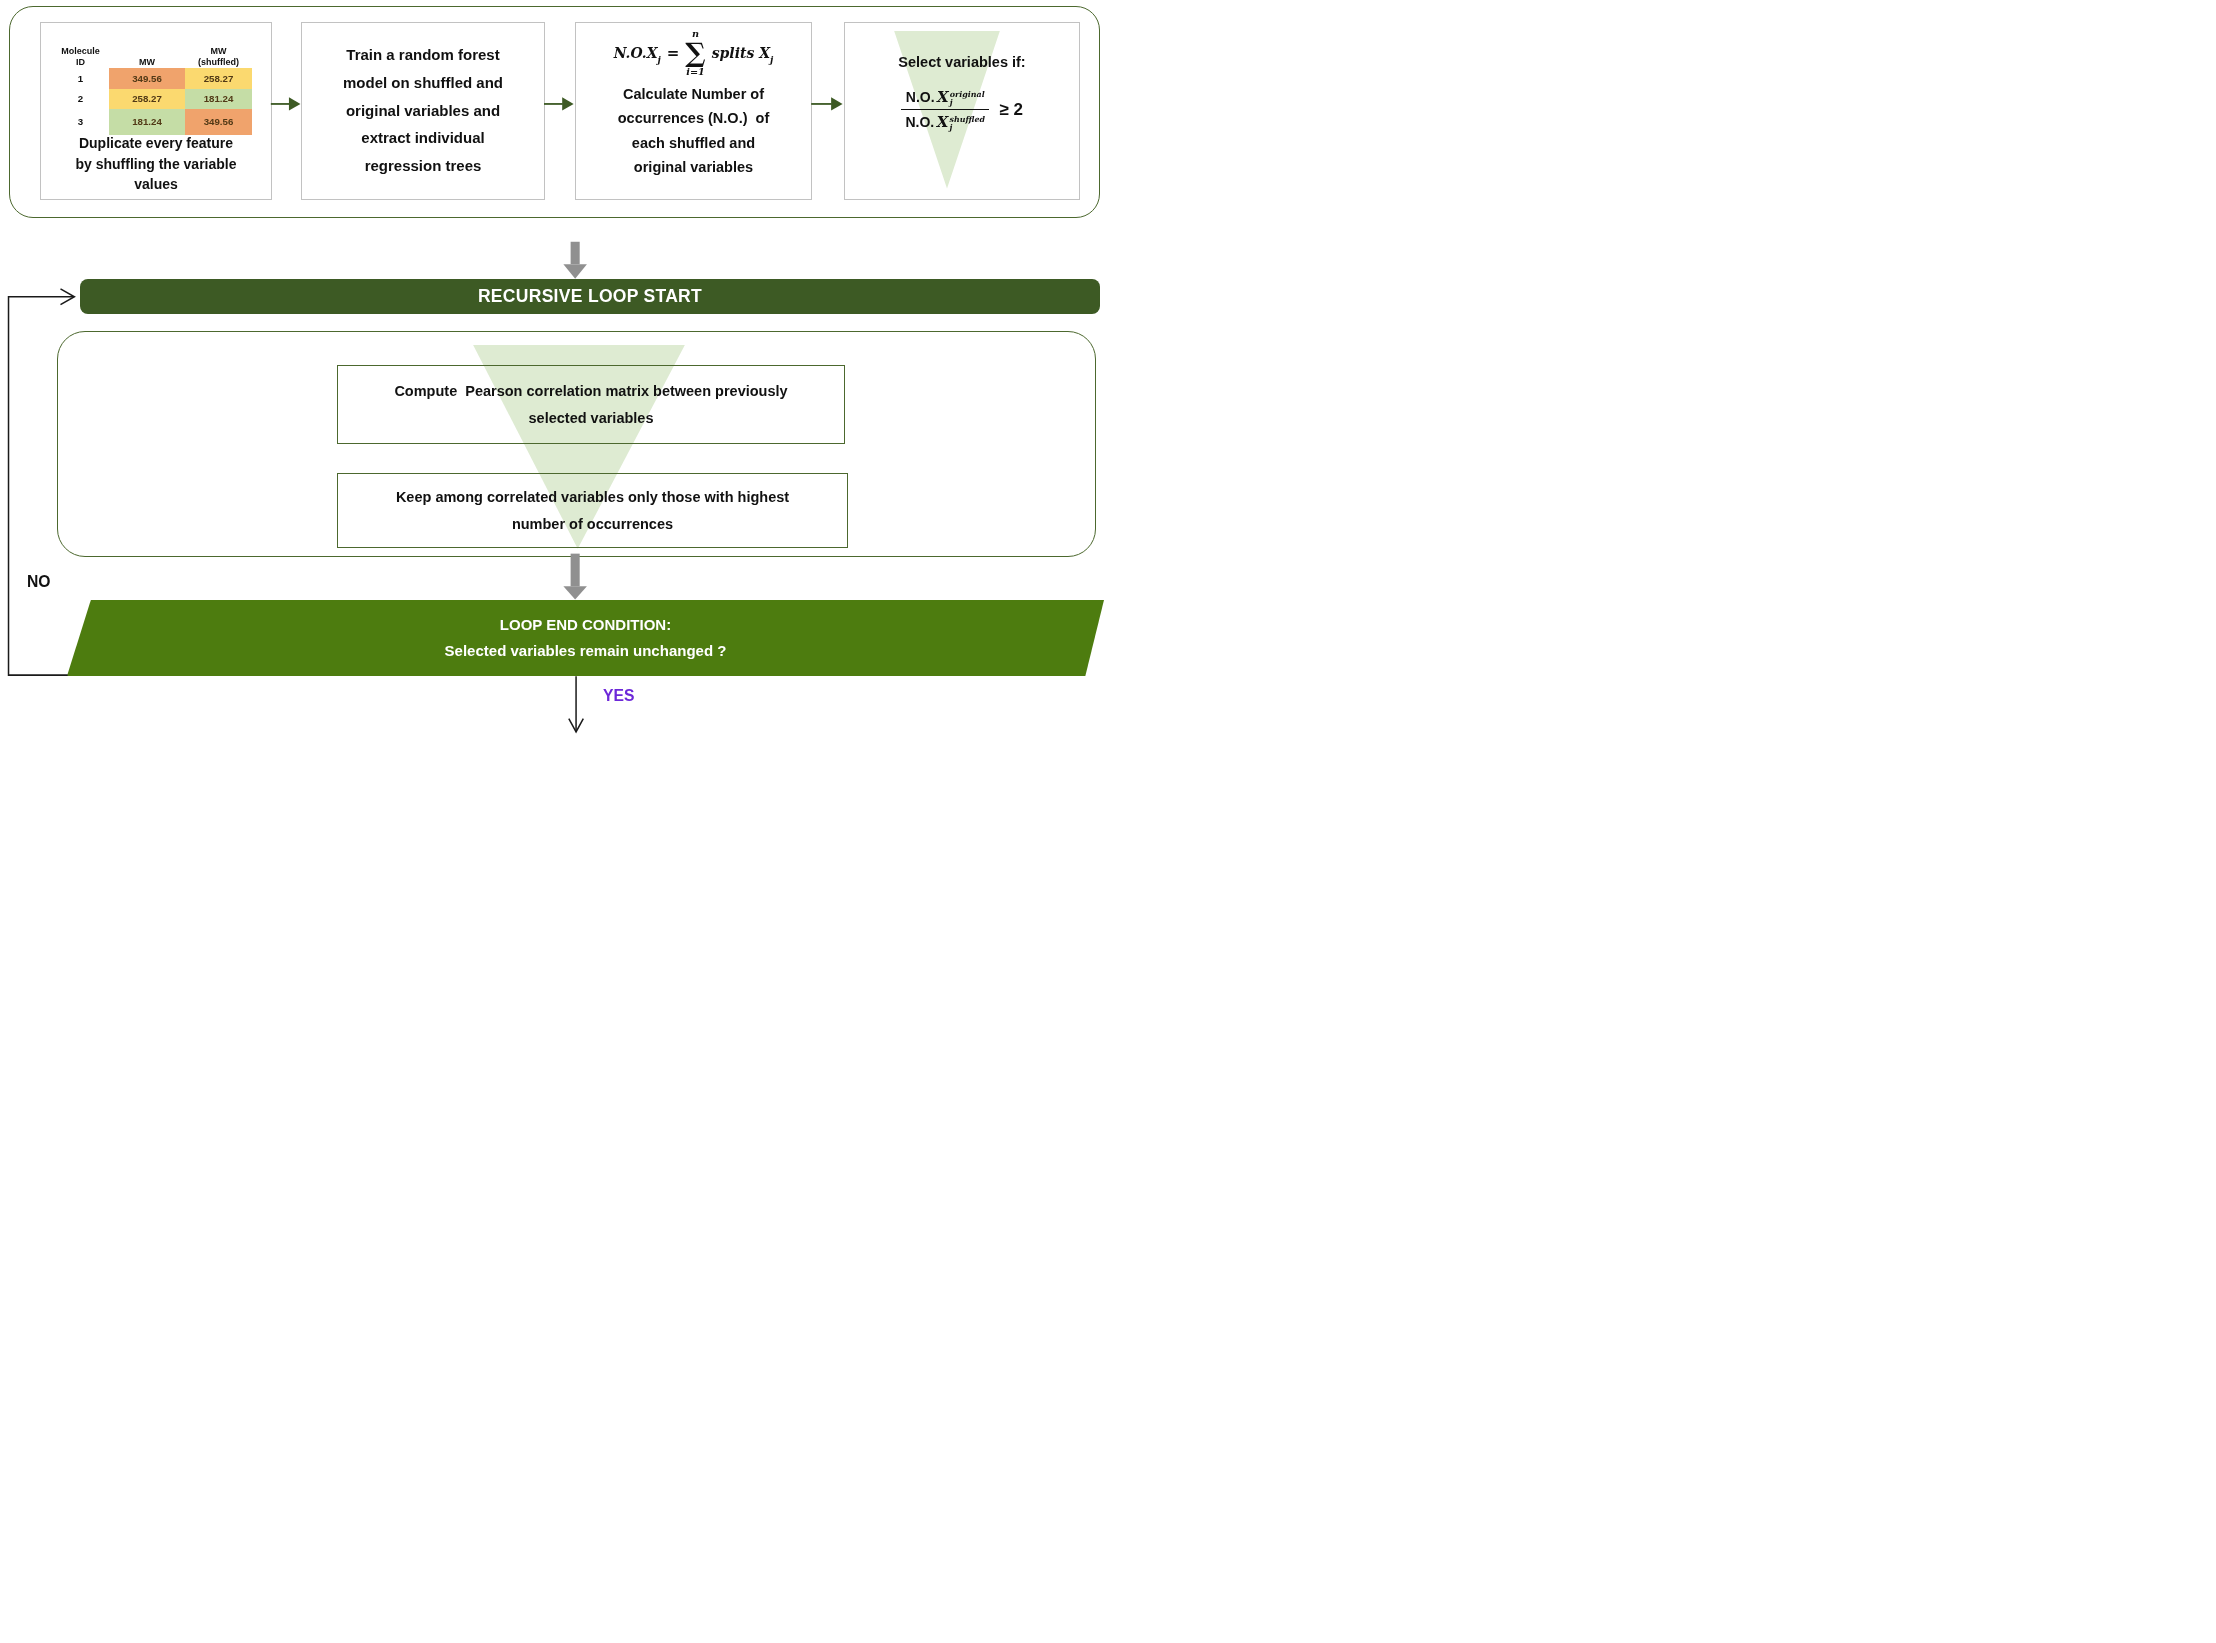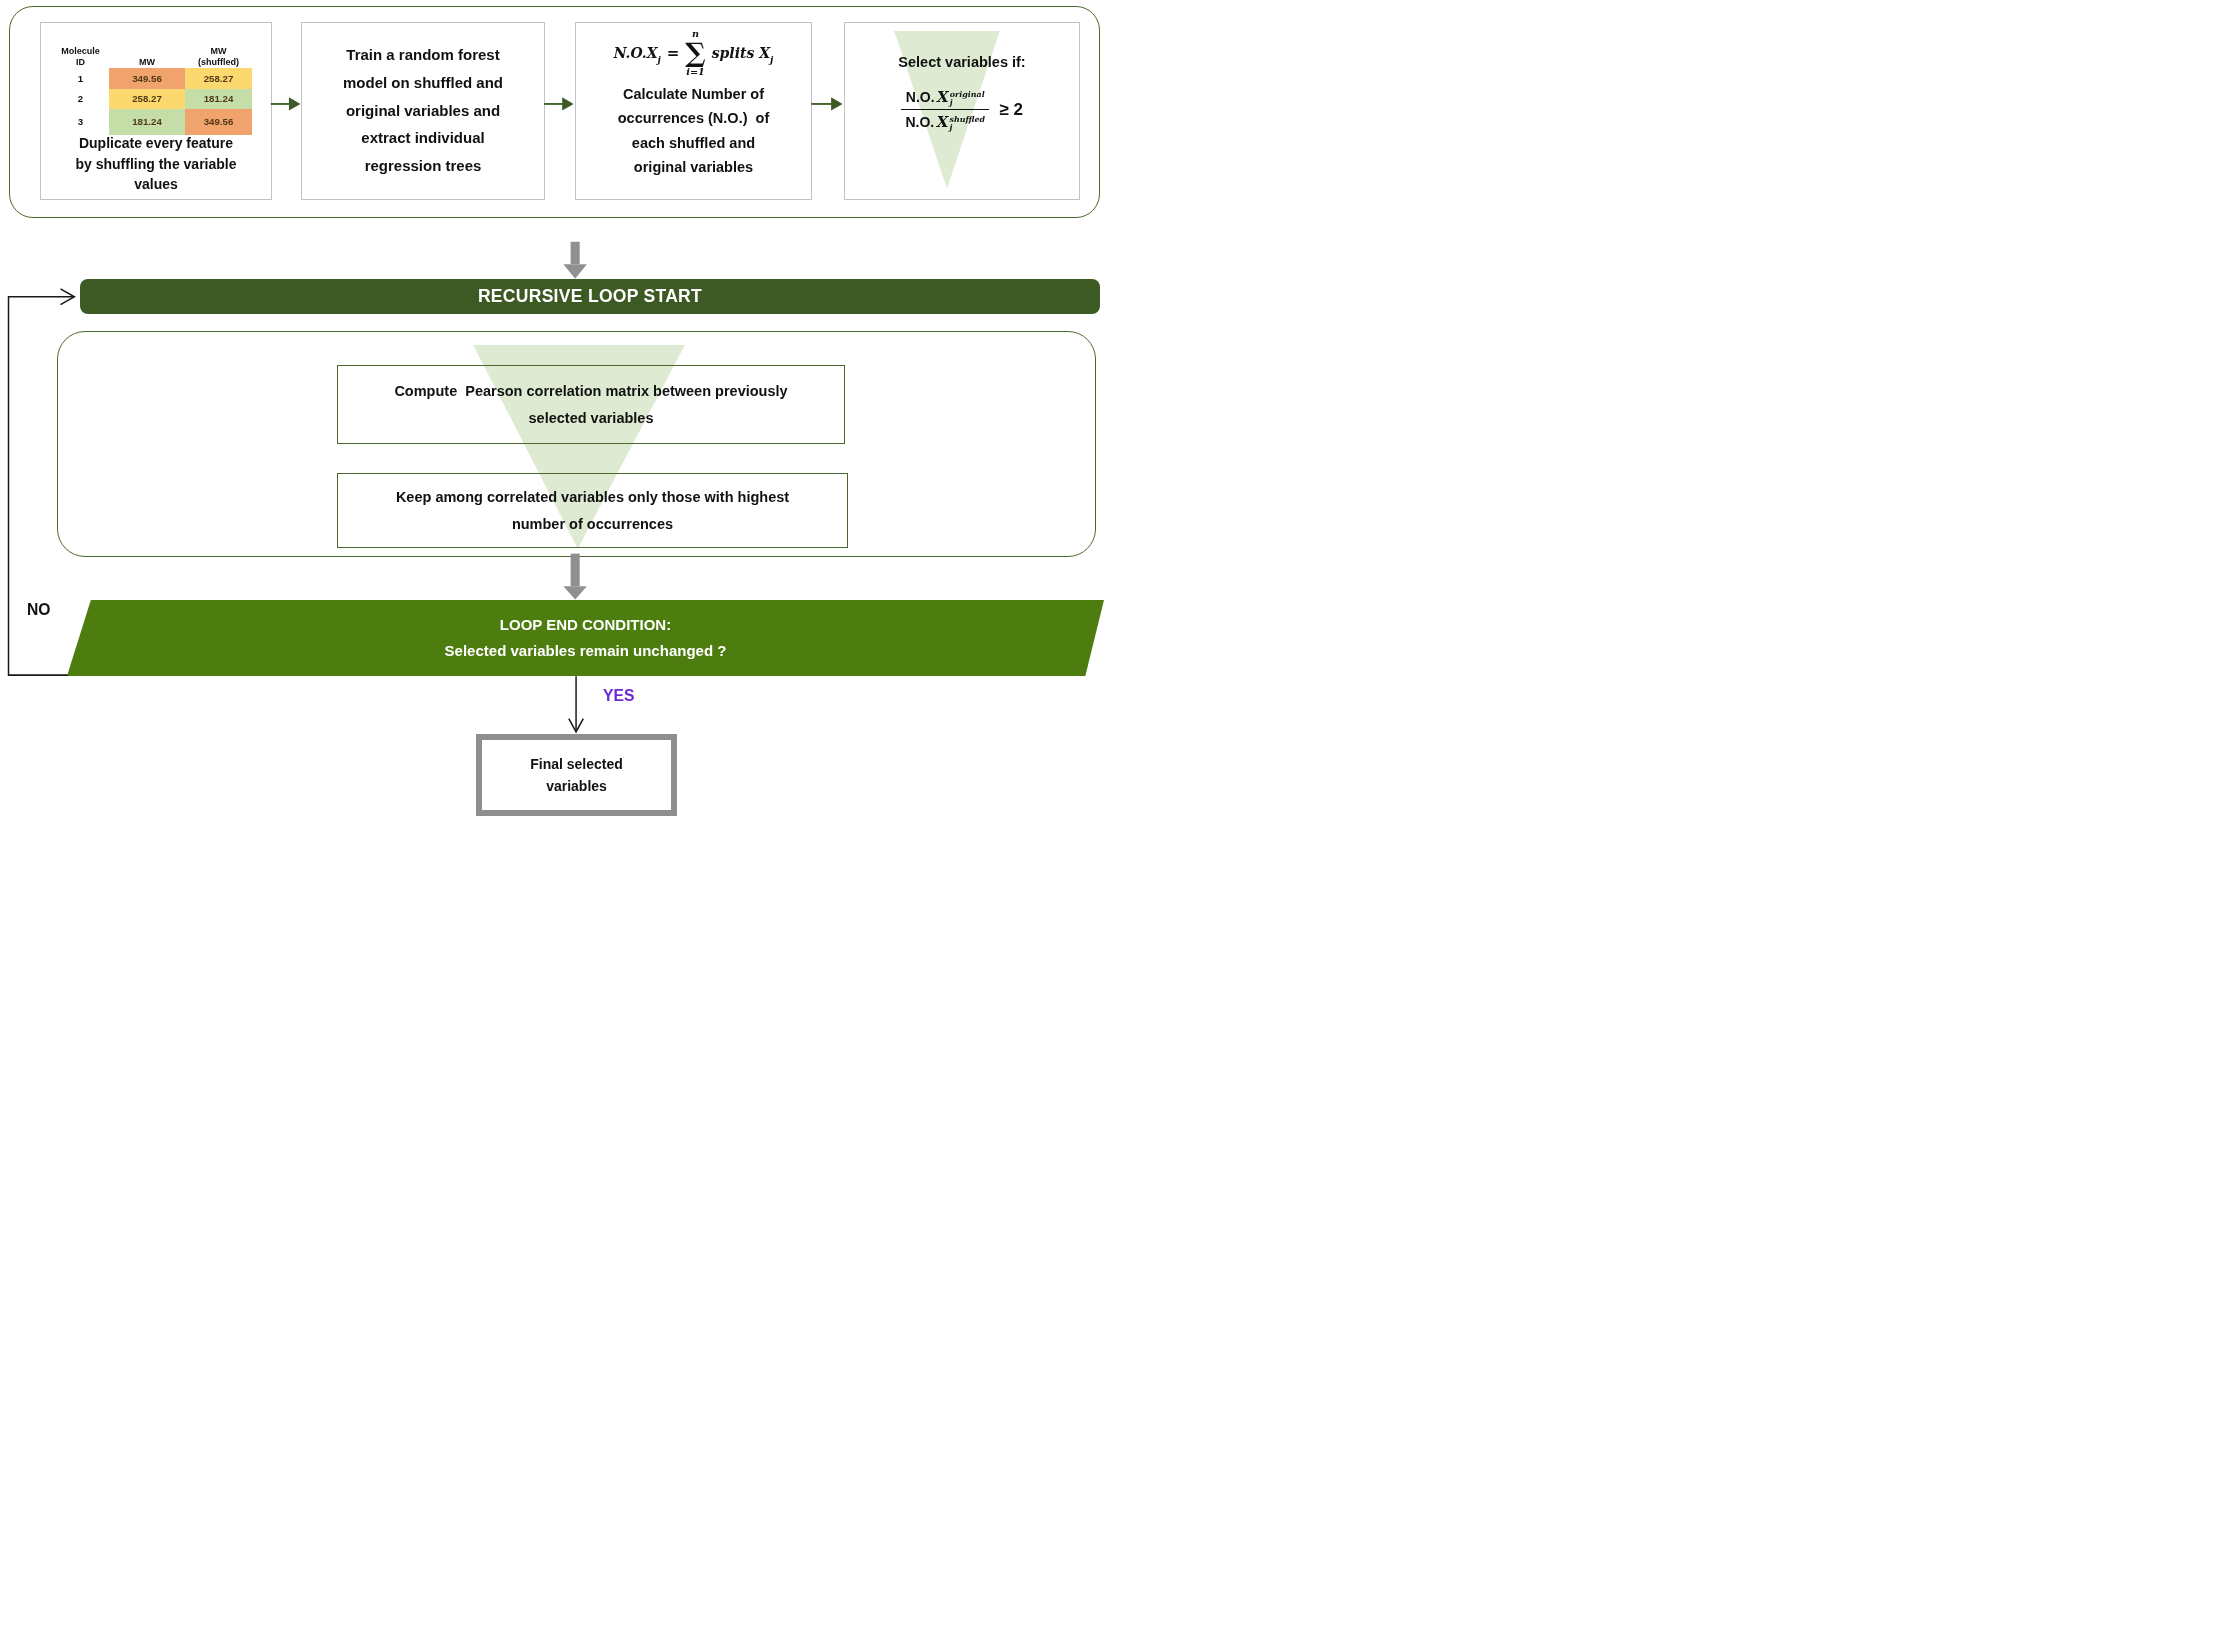--- a/index.html
+++ b/index.html
@@ -95,21 +95,21 @@
     font-weight:bold; font-size:14.5px; color:#111; line-height:1.8; z-index:3; }
   .loop-box1 { top:33px;  width:508px; height:79px; }
   .loop-box2 { top:141px; width:511px; height:75px; }
 
   
   .parallelogram { left:67px; top:600px; width:1037px; height:76px;
     clip-path:polygon(2.3% 0, 100% 0, 98.2% 100%, 0 100%);
     display:flex; flex-direction:column; align-items:center; justify-content:center;
     color:#ffffff; font-weight:bold; font-size:15px; line-height:1.75; text-align:center; }
 
-  .no-label  { left:27px;  top:573px;  font-weight:bold; font-size:15.7px; color:#111;margin-top:28px; }
+  .no-label  { left:27px;  top:573px;  font-weight:bold; font-size:15.7px; color:#111; }
   .yes-label { left:603px; top:687px; font-weight:bold; font-size:15.7px; color:#6d28d9; }
 
   .final-box { left:476px; top:734px; width:201px; height:82px;
     border:6px solid #8F8F8F; background:#ffffff;
     display:flex; align-items:center; justify-content:center; text-align:center;
     font-weight:bold; font-size:14px; line-height:1.6; color:#111; white-space:pre; z-index:3; }
 
   svg.overlay { position:absolute; left:0; top:0; width:1108px; height:822px;
     pointer-events:none; z-index:6; }
 </style>
@@ -221,24 +221,20 @@
   </div>
 
   <div class="abs parallelogram" style="background-color: #4d7c0f;">
     <div>LOOP END CONDITION:</div>
     <div>Selected variables remain unchanged ?</div>
   </div>
 
   <div class="abs no-label">NO</div>
   <div class="abs yes-label">YES</div>
 
-  <div class="abs final-box">
-    <span>Final selected
-variables</span>
-  </div>
 
   <svg class="overlay" viewBox="0 0 1833 1360">
 
     <g>
       <line x1="448" y1="172" x2="479" y2="172" stroke="#3D5A24" stroke-width="3"></line>
       <polygon points="478,161 497,172 478,183" fill="#3D5A24"></polygon>
     </g>
     <g>
       <line x1="900" y1="172" x2="931" y2="172" stroke="#3D5A24" stroke-width="3"></line>
       <polygon points="930,161 949,172 930,183" fill="#3D5A24"></polygon>

